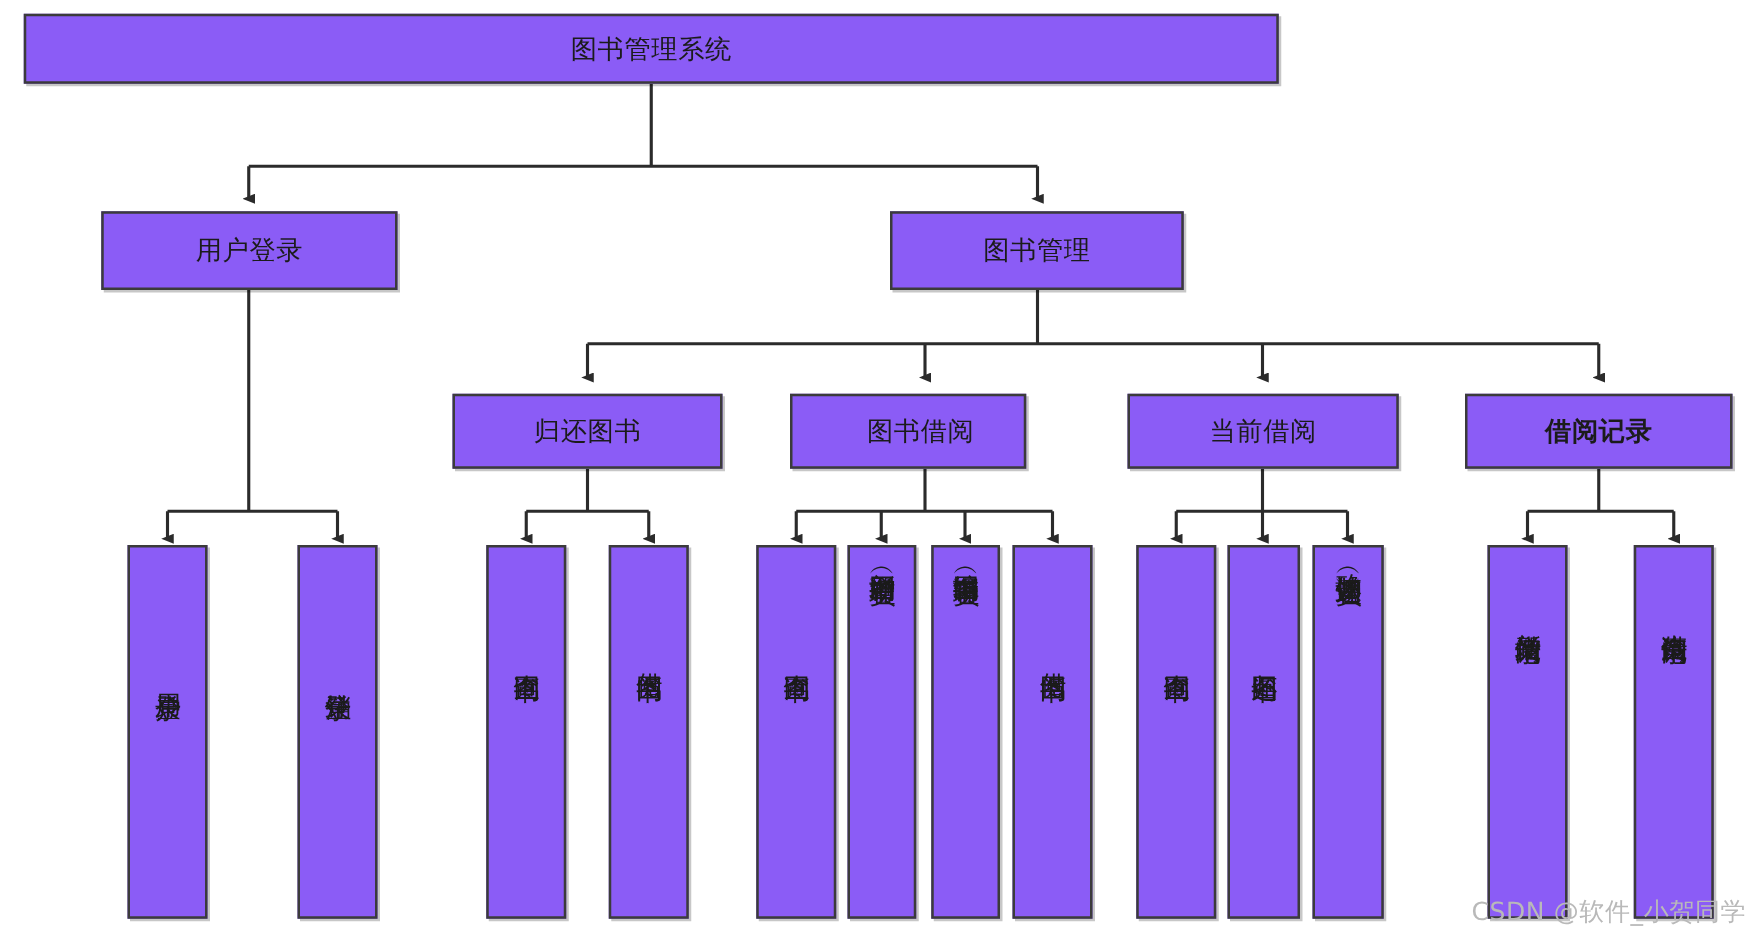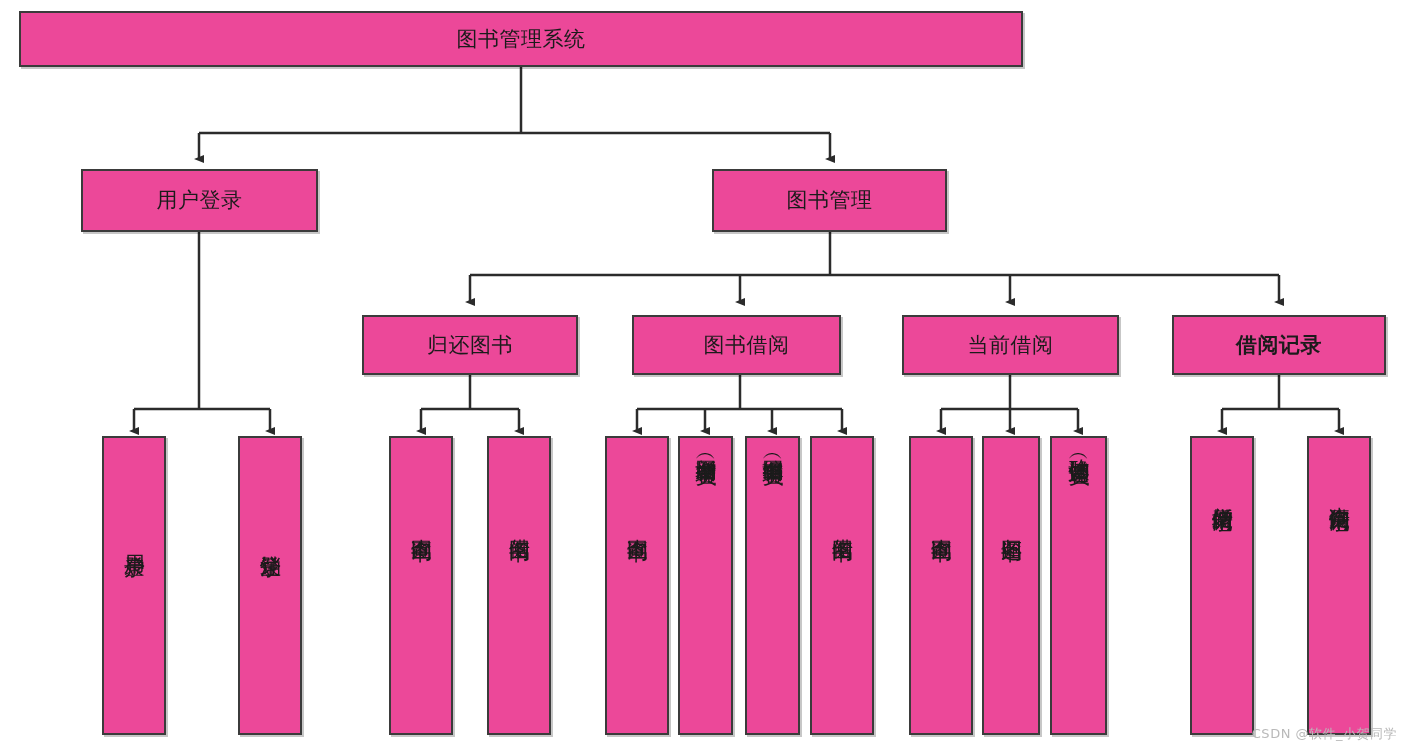--- a/index.html
+++ b/index.html
@@ -22,21 +22,21 @@
     position: absolute;
     left: 0;
     top: 0;
     width: 1405px;
     height: 747px;
     pointer-events: none;
   }
   .node {
     position: absolute;
     box-sizing: border-box;
-    background: #ec4899;
+    background: #8b5cf6;
     border: 2px solid #3b3b3b;
     box-shadow: 2px 2px 0 rgba(0,0,0,0.22);
     display: flex;
     align-items: center;
     justify-content: center;
     color: #1b1b1b;
   }
   .node .label {
     font-size: 21px;
     line-height: 1.18;
@@ -63,21 +63,21 @@
   .node.leaf.mid-text .label {
     padding-top: 80px;
   }
   .node.leaf.low-text .label {
     padding-top: 96px;
   }
   #watermark {
     position: absolute;
     right: 8px;
     bottom: 4px;
-    font-size: 13px;
+    font-size: 20px;
     color: #b9b9b9;
     letter-spacing: 0.5px;
     white-space: nowrap;
     user-select: none;
   }
 </style>
 </head>
 <body>
 
 <div id="canvas">
@@ -139,21 +139,21 @@
   <div class="node" style="left:81px; top:169px; width:237px; height:63px;">
     <span class="label">用户登录</span>
   </div>
   <div class="node" style="left:712px; top:169px; width:235px; height:63px;justify-content:center;">
     <span class="label">图书管理</span>
   </div>
 
   <div class="node" style="left:362px; top:315px; width:216px; height:60px;">
     <span class="label">归还图书</span>
   </div>
-  <div class="node" style="left:632px; top:315px; width:209px; height:60px;padding-left:20px;">
+  <div class="node" style="left:632px; top:315px; width:189px; height:60px;padding-left:20px;">
     <span class="label">图书借阅</span>
   </div>
   <div class="node" style="left:902px; top:315px; width:217px; height:60px;text-align:right;">
     <span class="label">当前借阅</span>
   </div>
   <div class="node" style="left:1172px; top:315px; width:214px; height:60px;font-weight:bold;">
     <span class="label">借阅记录</span>
   </div>
 
   <div class="node leaf low-text" style="left:102px; top:436px; width:64px; height:299px;">

